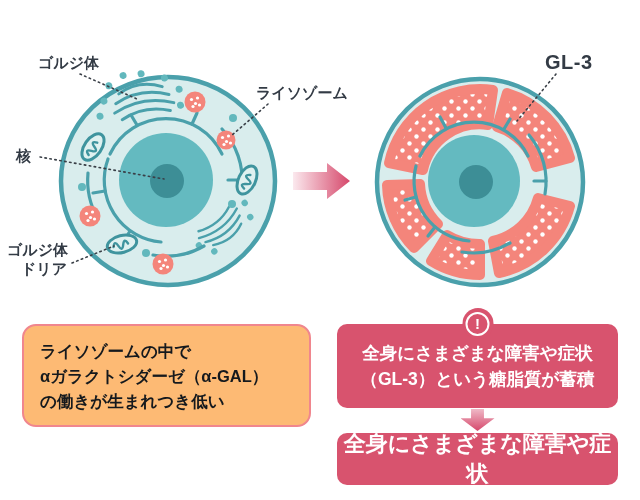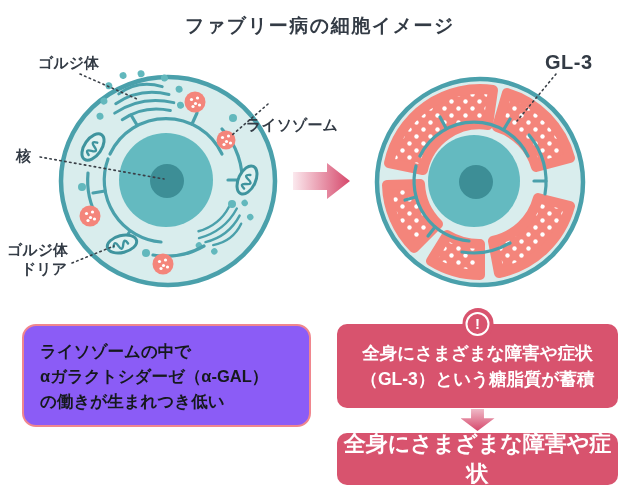--- a/index.html
+++ b/index.html
@@ -25,21 +25,21 @@
   .lyso-dot{fill:#fff;}
   .blob{fill:url(#dotpat);stroke:var(--salmon,#f4857b);stroke-width:10;
     stroke-linejoin:round;stroke-linecap:round;}
   .pat-bg{fill:var(--salmon,#f4857b);} .pat-dot{fill:#fff;}
   .leader{fill:none;stroke:#3a4048;stroke-width:1.6;stroke-dasharray:1.5 3.5;stroke-linecap:round;}
   .lbl{position:absolute;font-weight:700;font-size:15px;color:var(--text-dark,#333b45);
     line-height:1.25;white-space:nowrap;}
   .lbl-gl3{font-size:20px;letter-spacing:.5px;}
   .mito-line2{padding-left:14px;}
   .note{position:absolute;left:22px;top:324px;width:289px;height:103px;
-    background:#8b5cf6;border:2.5px solid var(--note-border,#f0868e);border-radius:14px;
+    background:#fdba74;border:2.5px solid var(--note-border,#f0868e);border-radius:14px;
     padding:13px 16px;font-size:16.5px;font-weight:700;line-height:1.5;color:#15191d;}
   .flow{position:absolute;left:337px;top:324px;width:281px;display:flex;
     flex-direction:column;align-items:stretch;}
   .pinkbox{background:var(--accent-pink,#d8536e);border-radius:10px;color:#fff;
     font-weight:700;display:flex;flex-direction:column;align-items:center;
     justify-content:center;text-align:center;}
   .box-accumulation{position:relative;height:84px;font-size:17.5px;line-height:1.5;}
   .box-symptoms{height:52px;font-size:22px;margin-top:1px;}
   .alert-badge{position:absolute;top:-16px;left:50%;transform:translateX(-50%);
     width:31px;height:31px;border-radius:50%;background:var(--accent-pink,#d8536e);
@@ -49,21 +49,20 @@
     font-size:15px;font-weight:800;line-height:1;}
   .down-arrow{align-self:center;width:34px;height:22px;margin:1px 0;
     clip-path:polygon(31% 0,69% 0,69% 42%,100% 42%,50% 100%,0 42%,31% 42%);
     background:linear-gradient(180deg,#efb9c7,var(--arrow-pink,#d6486b));}
 </style>
 </head>
 <body>
 
 <div class="canvas">
 
-  <div class="title">ファブリー病の細胞イメージ</div>
 
   <svg class="diagram" width="640" height="310" viewBox="0 0 640 310">
     <defs>
       <pattern id="dotpat" width="14" height="14" patternUnits="userSpaceOnUse">
         <rect class="pat-bg" width="14" height="14"></rect>
         <circle class="pat-dot" cx="3.5" cy="3.5" r="2.2"></circle>
         <circle class="pat-dot" cx="10.5" cy="10.5" r="2.2"></circle>
       </pattern>
       <linearGradient id="arrowgrad" x1="0" y1="0" x2="1" y2="0">
         <stop offset="0" stop-color="#fbe9ee"></stop>
@@ -198,21 +197,21 @@
     </g>
 
     <path class="leader" d="M80 74 L137 99"></path>
     <path class="leader" d="M268 104 L231 136"></path>
     <path class="leader" d="M40 157 L164 179"></path>
     <path class="leader" d="M72 263 L114 246"></path>
     <path class="leader" d="M556 74 L517 121"></path>
   </svg>
 
   <div class="lbl" style="left:38px;top:54px;">ゴルジ体</div>
-  <div class="lbl" style="left:246px;top:84px;margin-top:32px;">ライソゾーム</div>
+  <div class="lbl" style="left:256px;top:84px;">ライソゾーム</div>
   <div class="lbl" style="left:16px;top:147px;">核</div>
   <div class="lbl" style="left:7px;top:241px;">
     <div>ゴルジ体</div>
     <div class="mito-line2">ドリア</div>
   </div>
   <div class="lbl lbl-gl3" style="left:545px;top:50px;">GL-3</div>
 
   <div class="note">
     <div>ライソゾームの中で</div>
     <div>αガラクトシダーゼ（α-GAL）</div>

